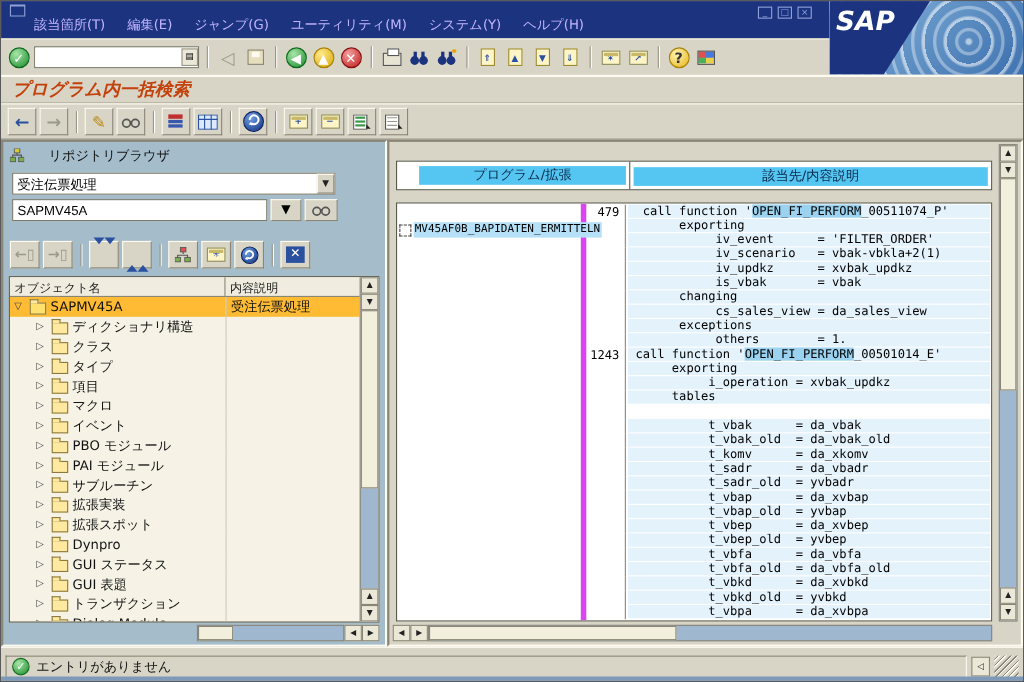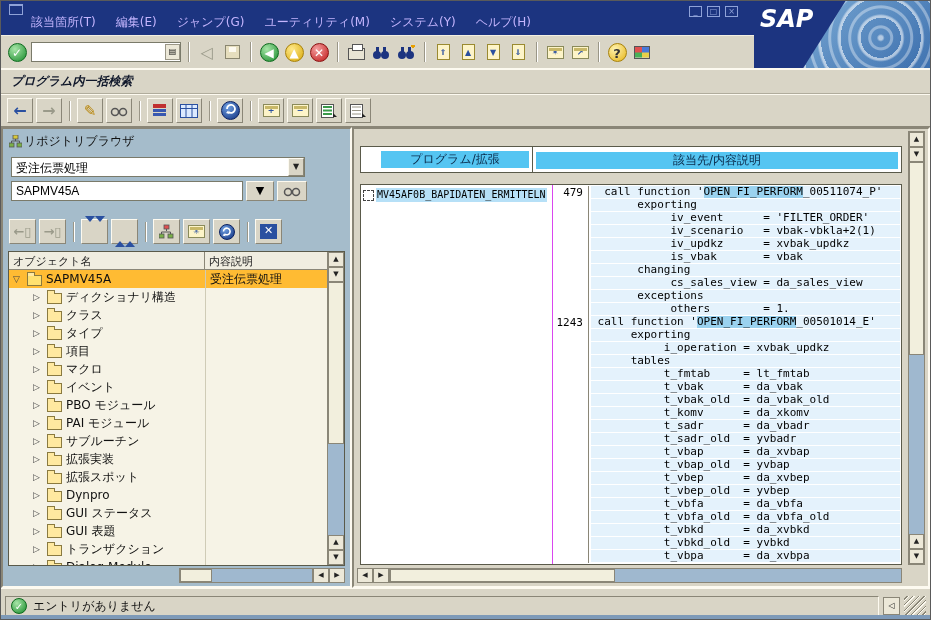--- a/index.html
+++ b/index.html
@@ -60,36 +60,36 @@
   .arr-blue{color:#2a50a0;font-weight:bold;font-size:16px;}
   .arr-gray{color:#9a9a8a;font-weight:bold;font-size:16px;}
   .pencil{color:#b8860b;font-size:15px;}
   .tri{width:0;height:0;border-left:5px solid transparent;border-right:5px solid transparent;}
   .tri.d{border-top:6px solid #2a50a0;margin:1px 0;}
   .tri.u{border-bottom:6px solid #2a50a0;margin:1px 0;}
 
   
   .titlerow{position:absolute;top:67px;left:0;right:0;height:26px;background:#d9d5c6;
     border-top:2px solid #fdfaf0;border-bottom:1px solid #b0ac9c;display:flex;align-items:center;padding-left:10px;}
-  .page-title{color:#0f172a;font-size:12px;font-weight:bold;font-style:italic;}
+  .page-title{color:#c2410c;font-size:16px;font-weight:bold;font-style:italic;}
   .appbar{position:absolute;top:93px;left:0;right:0;height:33px;background:#d9d5c6;
     border-top:1px solid #fdfaf0;border-bottom:1px solid #8a8677;display:flex;align-items:center;
     padding:0 6px;gap:3px;}
   .abtn{width:26px;height:25px;background:#d9d5c6;border:1px solid;border-color:#fdfaf0 #8a8677 #8a8677 #fdfaf0;
     display:flex;align-items:center;justify-content:center;flex:none;}
 
   
   .main{position:absolute;top:126px;left:0;right:0;bottom:31px;display:flex;}
   .sidebar{width:351px;background:#a5bccb;border:2px solid;border-color:#8a8677 #fdfaf0 #fdfaf0 #8a8677;
     position:relative;flex:none;}
   .results{flex:1;background:#d9d5c6;border:2px solid;border-color:#8a8677 #fdfaf0 #fdfaf0 #8a8677;
     border-left:2px solid #8a8677;position:relative;}
 
   
-  .sb-header{display:flex;align-items:center;gap:2px;padding:4px 6px;font-size:12px;color:#111;}
+  .sb-header{display:flex;align-items:center;gap:22px;padding:4px 6px;font-size:12px;color:#111;}
   .sb-combo{position:absolute;top:28px;left:8px;width:294px;height:20px;background:#fff;
     border:1px solid #7a7a6a;display:flex;}
   .combo-text{flex:1;font-size:12px;padding:2px 4px;}
   .combo-arrow{width:16px;background:#d9d5c6;border:1px solid;border-color:#fdfaf0 #8a8677 #8a8677 #fdfaf0;
     font-size:8px;text-align:center;line-height:16px;color:#222;flex:none;}
   .sb-inrow{position:absolute;top:52px;left:8px;display:flex;gap:3px;align-items:center;}
   .sb-input{width:232px;height:20px;border:1px solid #7a7a6a;font-size:12px;padding:0 4px;background:#fff;}
   .in-drop{width:28px;height:20px;background:#d9d5c6;border:1px solid;
     border-color:#fdfaf0 #8a8677 #8a8677 #fdfaf0;text-align:center;font-size:11px;line-height:18px;color:#000;}
   .in-glass{width:30px;height:20px;background:#d9d5c6;border:1px solid;
@@ -129,25 +129,25 @@
   .hthumb{position:absolute;top:0;bottom:0;background:#f2efdd;border:1px solid #8a8677;}
   .hbn{width:16px;height:15px;background:#ece8d8;border:1px solid #8a8677;text-align:center;
     font-size:7px;line-height:13px;color:#222;flex:none;}
 
   
   .res-head{position:absolute;top:17px;left:6px;right:26px;height:27px;background:#fff;
     border:1px solid #5a5a4a;display:flex;align-items:stretch;}
   .rh-cell{display:flex;align-items:center;justify-content:center;padding:3px;}
   .rh-cell .bar{background:#55c5f2;width:100%;height:17px;text-align:center;font-size:12px;
     color:#0a2a4a;line-height:17px;}
-  .rh1{width:172px;border-right:1px solid #5a5a4a;padding-left:20px;}
+  .rh1{width:212px;border-right:1px solid #5a5a4a;padding-left:20px;}
   .rh2{flex:1;align-items:flex-end;}
   .res-body{position:absolute;top:55px;left:6px;right:26px;bottom:21px;background:#fff;
     border:1px solid #5a5a4a;display:flex;overflow:hidden;}
-  .prog-col{width:192px;border-right:1px solid #d946ef;padding-top:3px;flex:none;}
+  .prog-col{width:172px;border-right:5px solid #d946ef;padding-top:17px;flex:none;}
   .prog-row{display:flex;align-items:center;gap:2px;padding:0 2px;}
   .chk{width:11px;height:11px;background:#fff;border:1px dashed #444;flex:none;}
   .prog-label{font-family:"DejaVu Sans Mono",monospace;font-size:10px;line-height:14px;
     background:#b6e0f7;padding:0 1px;white-space:nowrap;}
   .code-col{flex:1;display:flex;flex-direction:column;padding-top:1px;min-width:0;}
   .code-row{display:flex;height:13px;flex:none;}
   .lnum{width:36px;text-align:right;padding-right:5px;font-family:"DejaVu Sans Mono",monospace;
     font-size:11px;line-height:13px;border-right:1px solid #8a8677;height:100%;flex:none;}
   .ctext{flex:1;margin:0 1px 1px 2px;height:12px;background:#e4f2fc;
     font-family:"DejaVu Sans Mono",monospace;font-size:11px;line-height:12px;white-space:pre;overflow:hidden;}
@@ -637,21 +637,20 @@
             <div class="code-row">
               <span class="lnum"></span>
               <span class="ctext">           i_operation = xvbak_updkz</span>
             </div>
             <div class="code-row">
               <span class="lnum"></span>
               <span class="ctext">      tables</span>
             </div>
             <div class="code-row">
               <span class="lnum"></span>
-              <span class="ctext">           t_fmtab     = lt_fmtab</span>
             </div>
             <div class="code-row">
               <span class="lnum"></span>
               <span class="ctext">           t_vbak      = da_vbak</span>
             </div>
             <div class="code-row">
               <span class="lnum"></span>
               <span class="ctext">           t_vbak_old  = da_vbak_old</span>
             </div>
             <div class="code-row">

